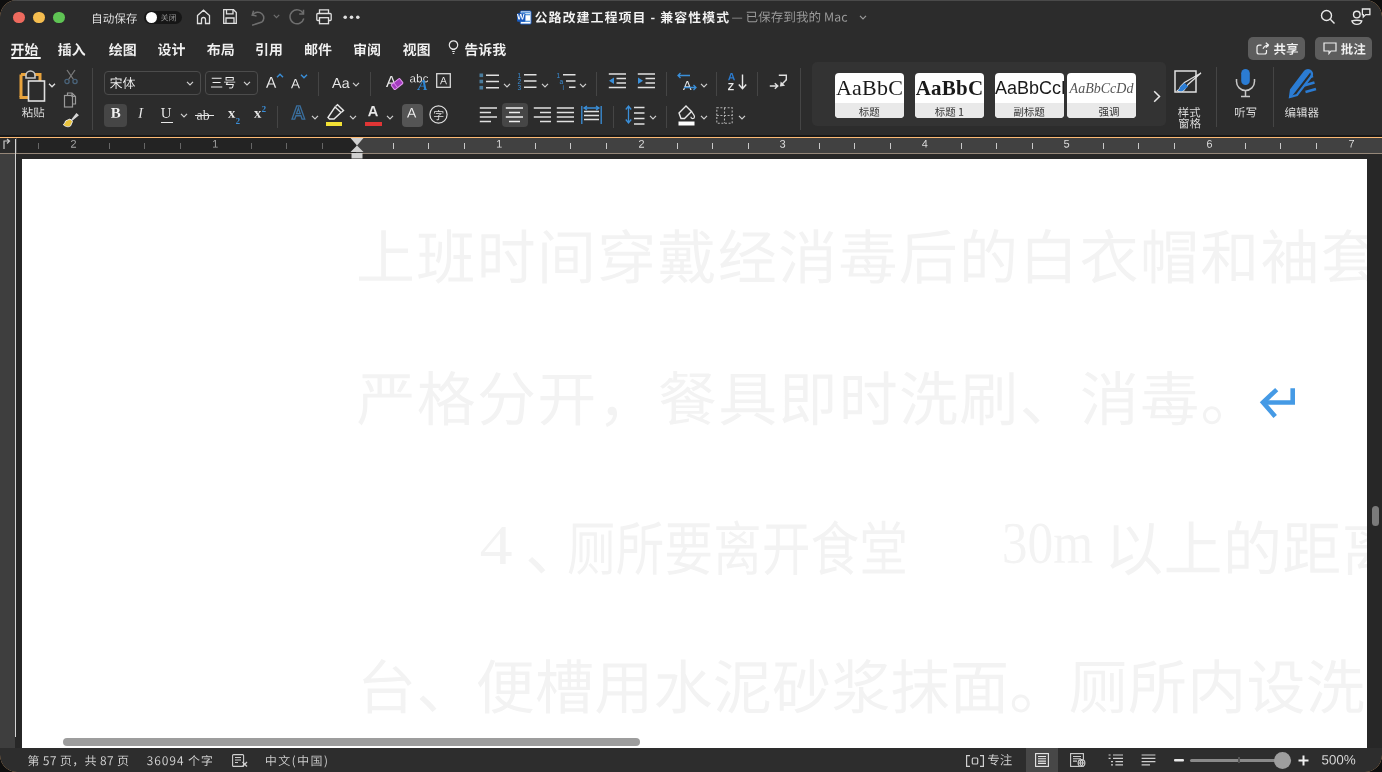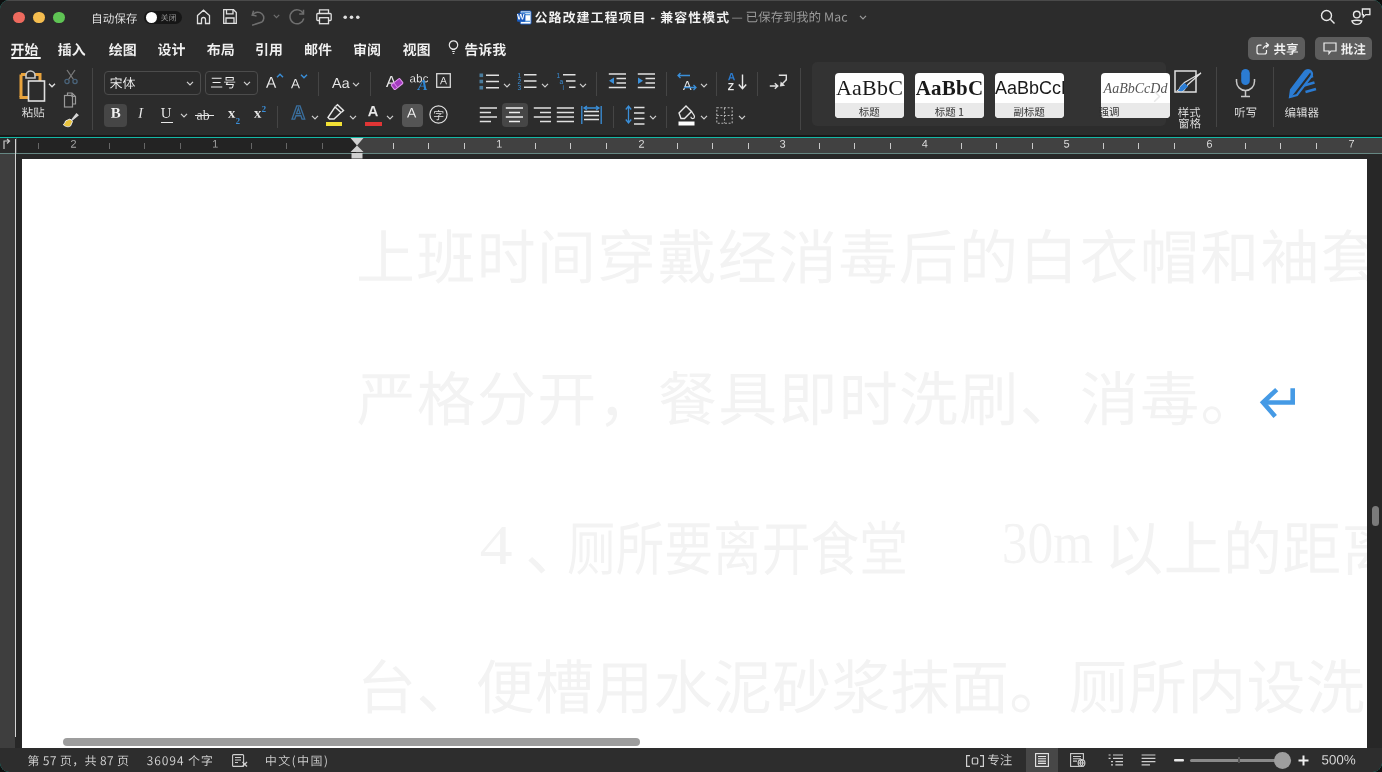--- a/index.html
+++ b/index.html
@@ -1,17 +1,17 @@
 <!DOCTYPE html>
 <html><head><meta charset="utf-8">
 <style>
 *{margin:0;padding:0;box-sizing:border-box;}
 html,body{width:1382px;height:772px;background:#0f0f0f;overflow:hidden;}
 body{font-family:"Liberation Sans",sans-serif;}
-#win{position:absolute;inset:0;border-radius:9px;overflow:hidden;background:#14b8a6;}
+#win{position:absolute;inset:0;border-radius:17px;overflow:hidden;background:#fdba74;}
 .ab{position:absolute;}
 .ico{position:absolute;}
 .tx{position:absolute;overflow:visible;}
 svg{display:block;overflow:visible;}
 .btn2{background:#5d5d5d;border-radius:5px;}
 .sep{position:absolute;width:1px;background:#454545;}
 .combo{position:absolute;background:#2b2b2b;border:1px solid #4c4c4c;border-radius:4px;}
 .chev2{position:absolute;right:6px;top:9px;}
 .hibox{position:absolute;background:#464646;border-radius:4px;}
 .card{width:69px;height:44.5px;background:#fff;border-radius:4px;overflow:hidden;text-align:center;}
@@ -433,21 +433,21 @@
       <div class="cardlbl"></div>
     </div>
 <div class="ab card" style="left:915px;top:73px;">
       <div class="cardtop" style="font-size:21px;font-weight:700;">AaBbC</div>
       <div class="cardlbl"></div>
     </div>
 <div class="ab card" style="left:995px;top:73px;">
       <div class="cardtop" style="font-size:18px;font-family:'Liberation Sans';letter-spacing:0;">AaBbCcD</div>
       <div class="cardlbl"></div>
     </div>
-<div class="ab card" style="left:1101px;top:73px;">
+<div class="ab card" style="left:1067px;top:73px;">
       <div class="cardtop" style="font-size:14px;font-style:italic;color:#555;padding-top:1px;letter-spacing:0;">AaBbCcDd</div>
       <div class="cardlbl"></div>
     </div>
 <svg class="tx" style="left:859.3px;top:106.6px" width="21.4" height="10.6" viewBox="0 0 21.4 10.6">
       <path transform="translate(-0.25,8.82)" d="M4.9 -8V-7.3H9.5V-8ZM8.2 -3.4C8.7 -2.4 9.2 -1 9.3 -0.2L10 -0.4C9.9 -1.3 9.4 -2.6 8.9 -3.6ZM5.2 -3.6C4.9 -2.5 4.4 -1.4 3.8 -0.6C4 -0.5 4.3 -0.3 4.5 -0.2C5 -1 5.6 -2.2 5.9 -3.4ZM4.4 -5.5V-4.8H6.7V-0.2C6.7 -0.1 6.6 -0 6.5 0C6.3 0 5.8 0 5.3 -0C5.4 0.2 5.5 0.6 5.6 0.8C6.3 0.8 6.8 0.8 7.1 0.7C7.4 0.5 7.5 0.3 7.5 -0.2V-4.8H10V-5.5ZM2.1 -8.8V-6.6H0.5V-5.9H2C1.6 -4.6 0.9 -3 0.3 -2.3C0.4 -2.1 0.6 -1.7 0.7 -1.5C1.2 -2.2 1.7 -3.3 2.1 -4.4V0.8H2.9V-4.7C3.3 -4.1 3.7 -3.5 3.9 -3.2L4.3 -3.8C4.1 -4.1 3.2 -5.2 2.9 -5.6V-5.9H4.3V-6.6H2.9V-8.8Z M12.3 -6.5H14.5V-5.7H12.3ZM12.3 -7.8H14.5V-7H12.3ZM11.6 -8.4V-5.1H15.2V-8.4ZM17.8 -5.6C17.7 -2.8 17.5 -1.5 15.3 -0.8C15.4 -0.7 15.6 -0.4 15.7 -0.3C18.1 -1.1 18.4 -2.6 18.5 -5.6ZM18.2 -2C18.8 -1.5 19.6 -0.8 20 -0.3L20.5 -0.8C20.1 -1.3 19.3 -1.9 18.6 -2.4ZM11.8 -3.2C11.7 -1.6 11.6 -0.4 10.8 0.4C11 0.5 11.3 0.7 11.4 0.8C11.8 0.3 12.1 -0.3 12.2 -1C13.2 0.4 14.7 0.6 16.9 0.6H20.3C20.4 0.4 20.5 0.1 20.6 -0.1C20 -0 17.4 -0 17 -0C15.7 -0.1 14.6 -0.1 13.8 -0.5V-2H15.6V-2.6H13.8V-3.7H15.8V-4.3H11V-3.7H13.1V-0.9C12.8 -1.1 12.6 -1.4 12.4 -1.8C12.4 -2.2 12.5 -2.7 12.5 -3.1ZM16.2 -6.7V-2.3H16.8V-6.1H19.3V-2.3H20V-6.7H18C18.2 -7 18.3 -7.3 18.4 -7.7H20.5V-8.3H15.7V-7.7H17.7C17.6 -7.4 17.4 -7 17.3 -6.7Z" fill="#2f2f2f"></path>
     </svg>
     <svg class="tx" style="left:935.4px;top:106.6px" width="29.2" height="10.6" viewBox="0 0 29.2 10.6">
       <path transform="translate(-0.25,8.82)" d="M4.9 -8V-7.3H9.5V-8ZM8.2 -3.4C8.7 -2.4 9.2 -1 9.3 -0.2L10 -0.4C9.9 -1.3 9.4 -2.6 8.9 -3.6ZM5.2 -3.6C4.9 -2.5 4.4 -1.4 3.8 -0.6C4 -0.5 4.3 -0.3 4.5 -0.2C5 -1 5.6 -2.2 5.9 -3.4ZM4.4 -5.5V-4.8H6.7V-0.2C6.7 -0.1 6.6 -0 6.5 0C6.3 0 5.8 0 5.3 -0C5.4 0.2 5.5 0.6 5.6 0.8C6.3 0.8 6.8 0.8 7.1 0.7C7.4 0.5 7.5 0.3 7.5 -0.2V-4.8H10V-5.5ZM2.1 -8.8V-6.6H0.5V-5.9H2C1.6 -4.6 0.9 -3 0.3 -2.3C0.4 -2.1 0.6 -1.7 0.7 -1.5C1.2 -2.2 1.7 -3.3 2.1 -4.4V0.8H2.9V-4.7C3.3 -4.1 3.7 -3.5 3.9 -3.2L4.3 -3.8C4.1 -4.1 3.2 -5.2 2.9 -5.6V-5.9H4.3V-6.6H2.9V-8.8Z M12.3 -6.5H14.5V-5.7H12.3ZM12.3 -7.8H14.5V-7H12.3ZM11.6 -8.4V-5.1H15.2V-8.4ZM17.8 -5.6C17.7 -2.8 17.5 -1.5 15.3 -0.8C15.4 -0.7 15.6 -0.4 15.7 -0.3C18.1 -1.1 18.4 -2.6 18.5 -5.6ZM18.2 -2C18.8 -1.5 19.6 -0.8 20 -0.3L20.5 -0.8C20.1 -1.3 19.3 -1.9 18.6 -2.4ZM11.8 -3.2C11.7 -1.6 11.6 -0.4 10.8 0.4C11 0.5 11.3 0.7 11.4 0.8C11.8 0.3 12.1 -0.3 12.2 -1C13.2 0.4 14.7 0.6 16.9 0.6H20.3C20.4 0.4 20.5 0.1 20.6 -0.1C20 -0 17.4 -0 17 -0C15.7 -0.1 14.6 -0.1 13.8 -0.5V-2H15.6V-2.6H13.8V-3.7H15.8V-4.3H11V-3.7H13.1V-0.9C12.8 -1.1 12.6 -1.4 12.4 -1.8C12.4 -2.2 12.5 -2.7 12.5 -3.1ZM16.2 -6.7V-2.3H16.8V-6.1H19.3V-2.3H20V-6.7H18C18.2 -7 18.3 -7.3 18.4 -7.7H20.5V-8.3H15.7V-7.7H17.7C17.6 -7.4 17.4 -7 17.3 -6.7Z M24.3 0H28.5V-0.8H27V-7.7H26.2C25.8 -7.5 25.3 -7.3 24.6 -7.2V-6.5H26V-0.8H24.3Z" fill="#2f2f2f"></path>
     </svg>
     <svg class="tx" style="left:1013.8px;top:106.6px" width="31.5" height="10.7" viewBox="0 0 31.5 10.7">

